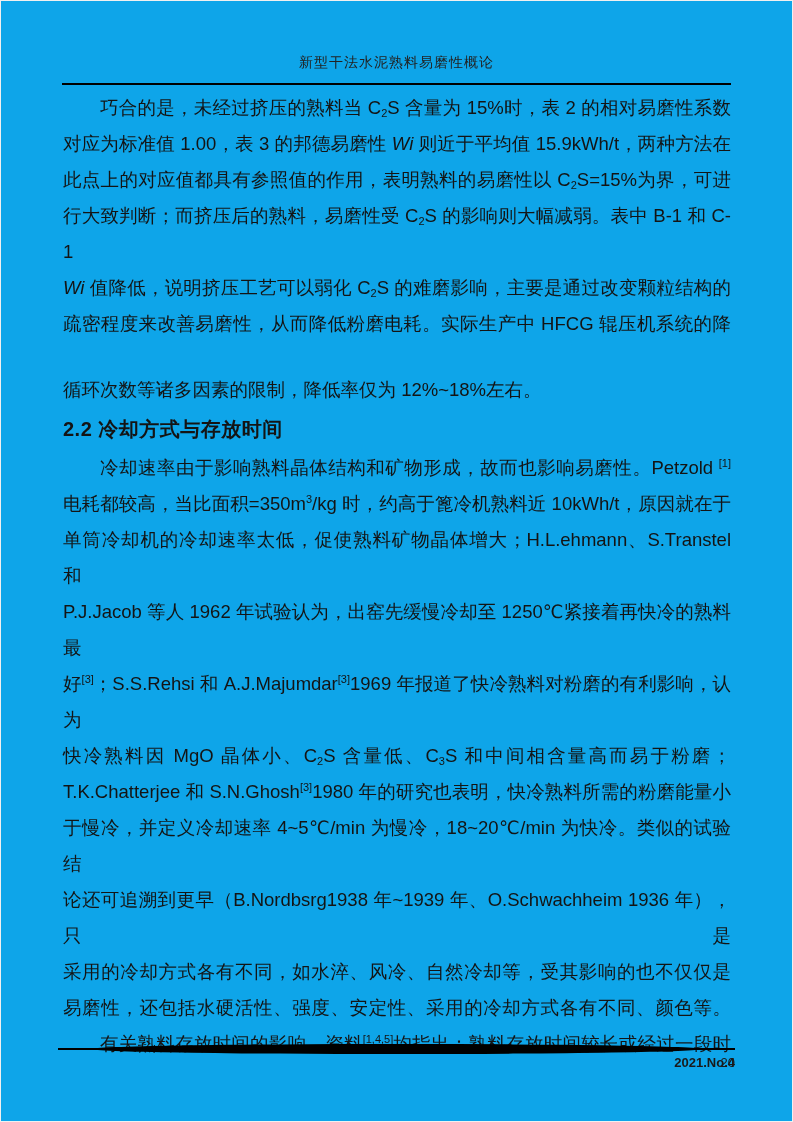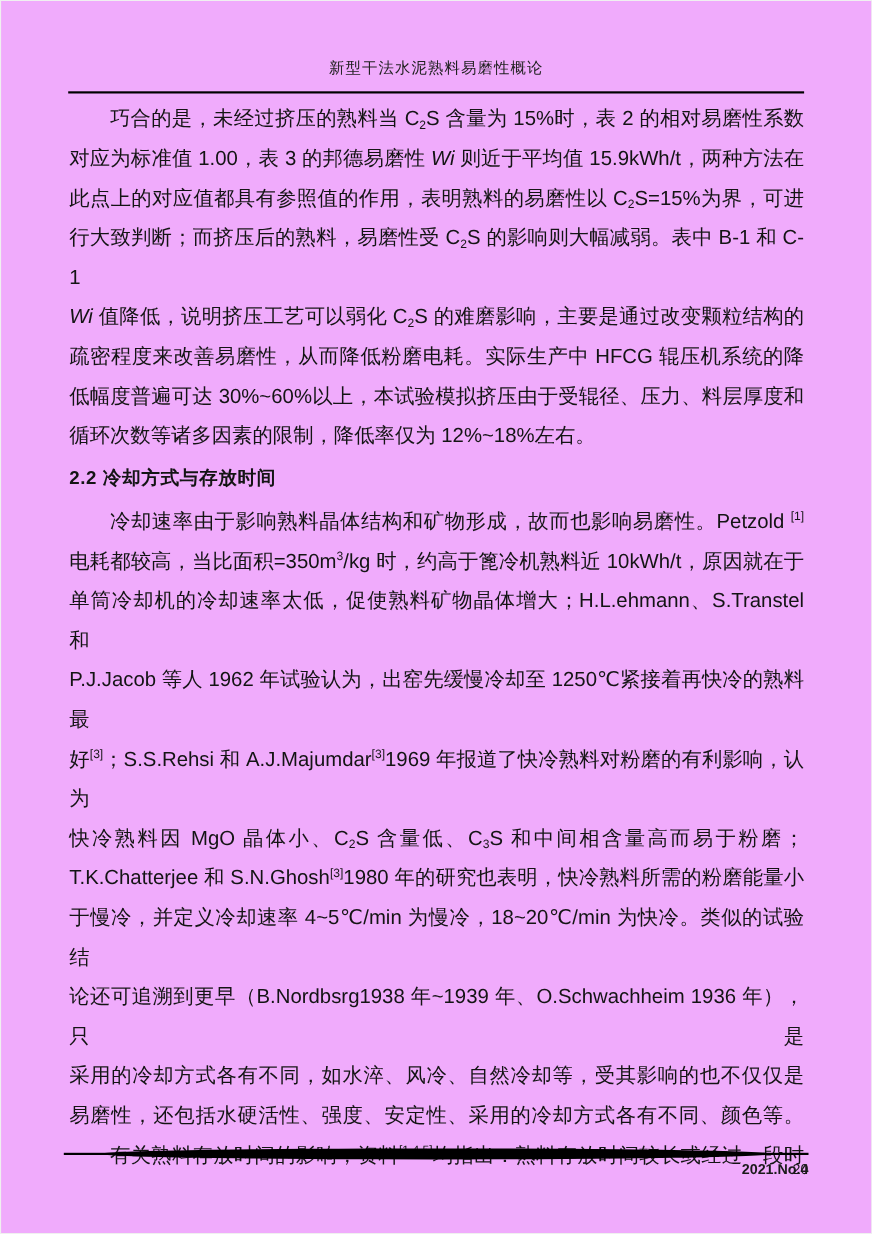--- a/index.html
+++ b/index.html
@@ -1,20 +1,20 @@
 <!DOCTYPE html>
 <html><head>
 <meta charset="utf-8">
 <style>
   html,body{margin:0;padding:0;background:#e9e9e9;}
   .page{
     position:relative;
     width:793px;height:1122px;
     margin:0 auto;
-    background:#f0abfc;
+    background:#0ea5e9;
     font-family:"Liberation Sans","DejaVu Sans",sans-serif;
     color:#141414;
     overflow:hidden;
     box-shadow:inset 0 0 0 1px #f0f0f0;
   }
   
   .header{padding-top:52px;}
   .header-title{
     text-align:center;
     font-size:14px;
@@ -32,28 +32,28 @@
     margin:5px 62px 0 63px;
     font-size:18.5px;
     line-height:36px;
   }
   .para{margin:0;}
   .line{
     text-align:justify;
     text-align-last:justify;
     white-space:normal;
   }
-  .line.end{text-align-last:left;}
+  .line.end{text-align-last:left;margin-top:30px;}
   .line.ind{text-indent:2em;}
   .line sub{font-size:11px;vertical-align:-3px;line-height:0;}
   .line sup{font-size:11px;vertical-align:7px;line-height:0;}
   .line i{font-style:italic;}
   .h2{
     font-weight:bold;
-    font-size:17px;
+    font-size:20px;
     line-height:40px;
     margin:1px 0 1px 0;
     text-align:left;
     letter-spacing:0.5px;
   }
   
   .footer{
     position:absolute;
     left:58px;right:58px;top:1044px;
   }
@@ -90,21 +90,20 @@
   </div>
 
   <div class="doc-body">
       <div class="para">
         <div class="line ind">巧合的是，未经过挤压的熟料当 C<sub>2</sub>S 含量为 15%时，表 2 的相对易磨性系数</div>
         <div class="line">对应为标准值 1.00，表 3 的邦德易磨性 <i>Wi</i> 则近于平均值 15.9kWh/t，两种方法在</div>
         <div class="line">此点上的对应值都具有参照值的作用，表明熟料的易磨性以 C<sub>2</sub>S=15%为界，可进</div>
         <div class="line">行大致判断；而挤压后的熟料，易磨性受 C<sub>2</sub>S 的影响则大幅减弱。表中 B-1 和 C-1</div>
         <div class="line"><i>Wi</i> 值降低，说明挤压工艺可以弱化 C<sub>2</sub>S 的难磨影响，主要是通过改变颗粒结构的</div>
         <div class="line">疏密程度来改善易磨性，从而降低粉磨电耗。实际生产中 HFCG 辊压机系统的降</div>
-        <div class="line">低幅度普遍可达 30%~60%以上，本试验模拟挤压由于受辊径、压力、料层厚度和</div>
         <div class="line end">循环次数等诸多因素的限制，降低率仅为 12%~18%左右。</div>
       </div>
       <div class="h2">2.2 冷却方式与存放时间</div>
       <div class="para">
         <div class="line ind">冷却速率由于影响熟料晶体结构和矿物形成，故而也影响易磨性。Petzold <sup>[1]</sup></div>
         <div class="line">电耗都较高，当比面积=350m<sup>3</sup>/kg 时，约高于篦冷机熟料近 10kWh/t，原因就在于</div>
         <div class="line">单筒冷却机的冷却速率太低，促使熟料矿物晶体增大；H.L.ehmann、S.Transtel 和</div>
         <div class="line">P.J.Jacob 等人 1962 年试验认为，出窑先缓慢冷却至 1250℃紧接着再快冷的熟料最</div>
         <div class="line">好<sup>[3]</sup>；S.S.Rehsi 和 A.J.Majumdar<sup>[3]</sup>1969 年报道了快冷熟料对粉磨的有利影响，认为</div>
         <div class="line">快冷熟料因 MgO 晶体小、C<sub>2</sub>S 含量低、C<sub>3</sub>S 和中间相含量高而易于粉磨；</div>

